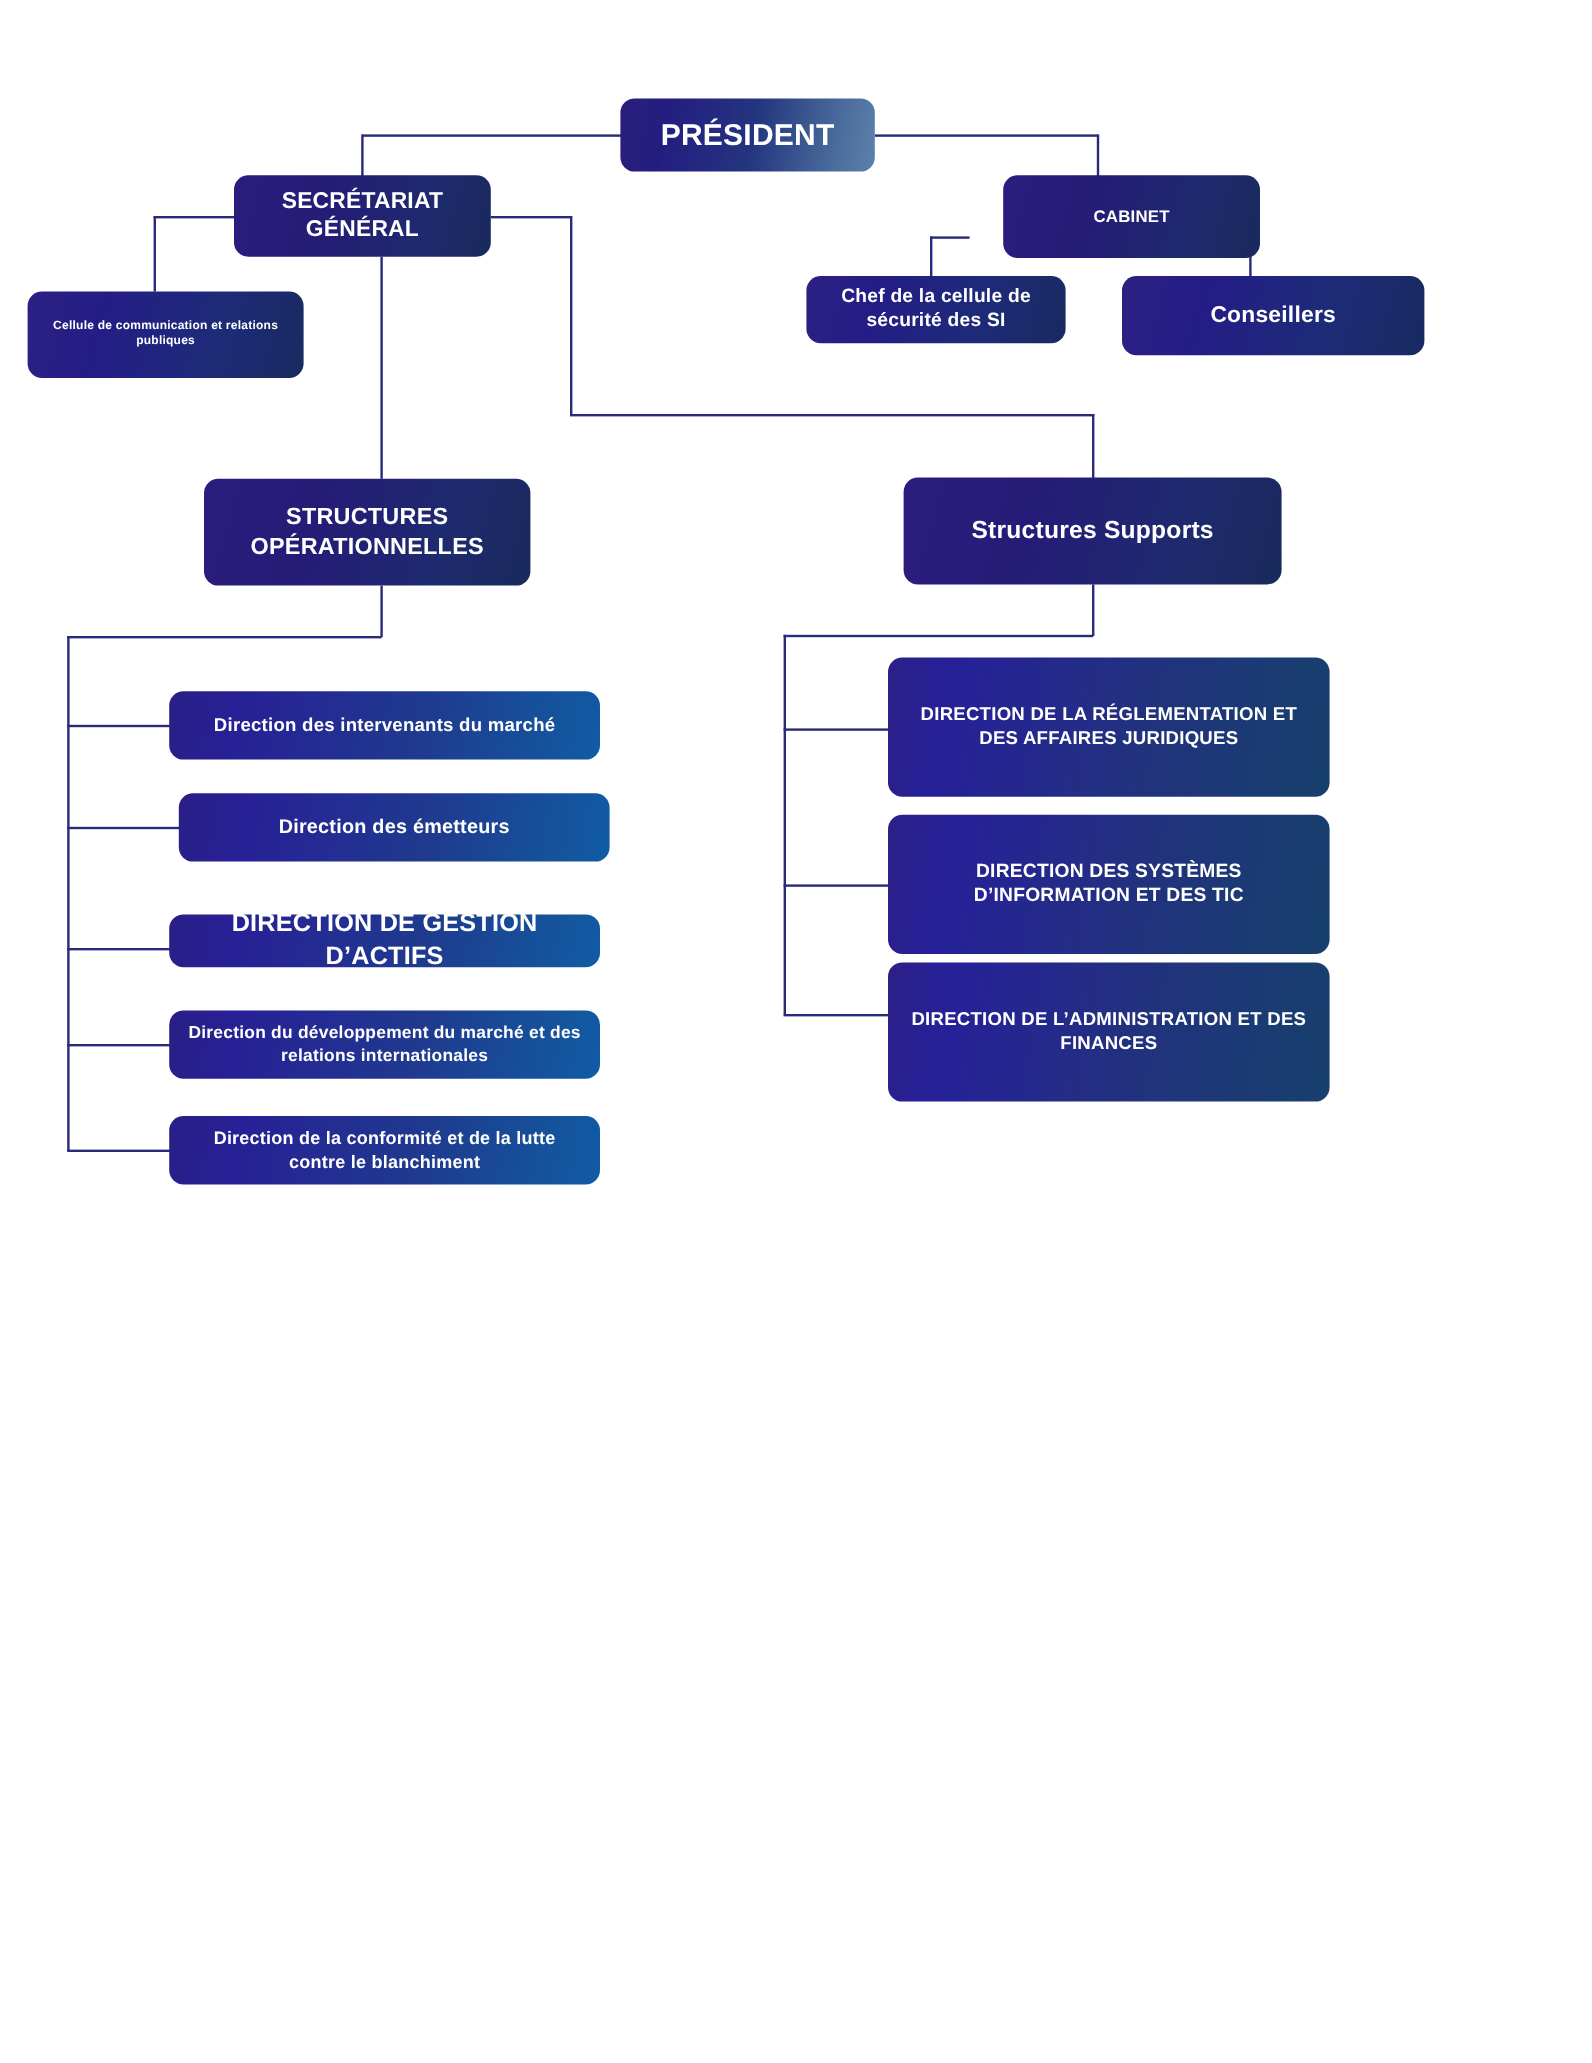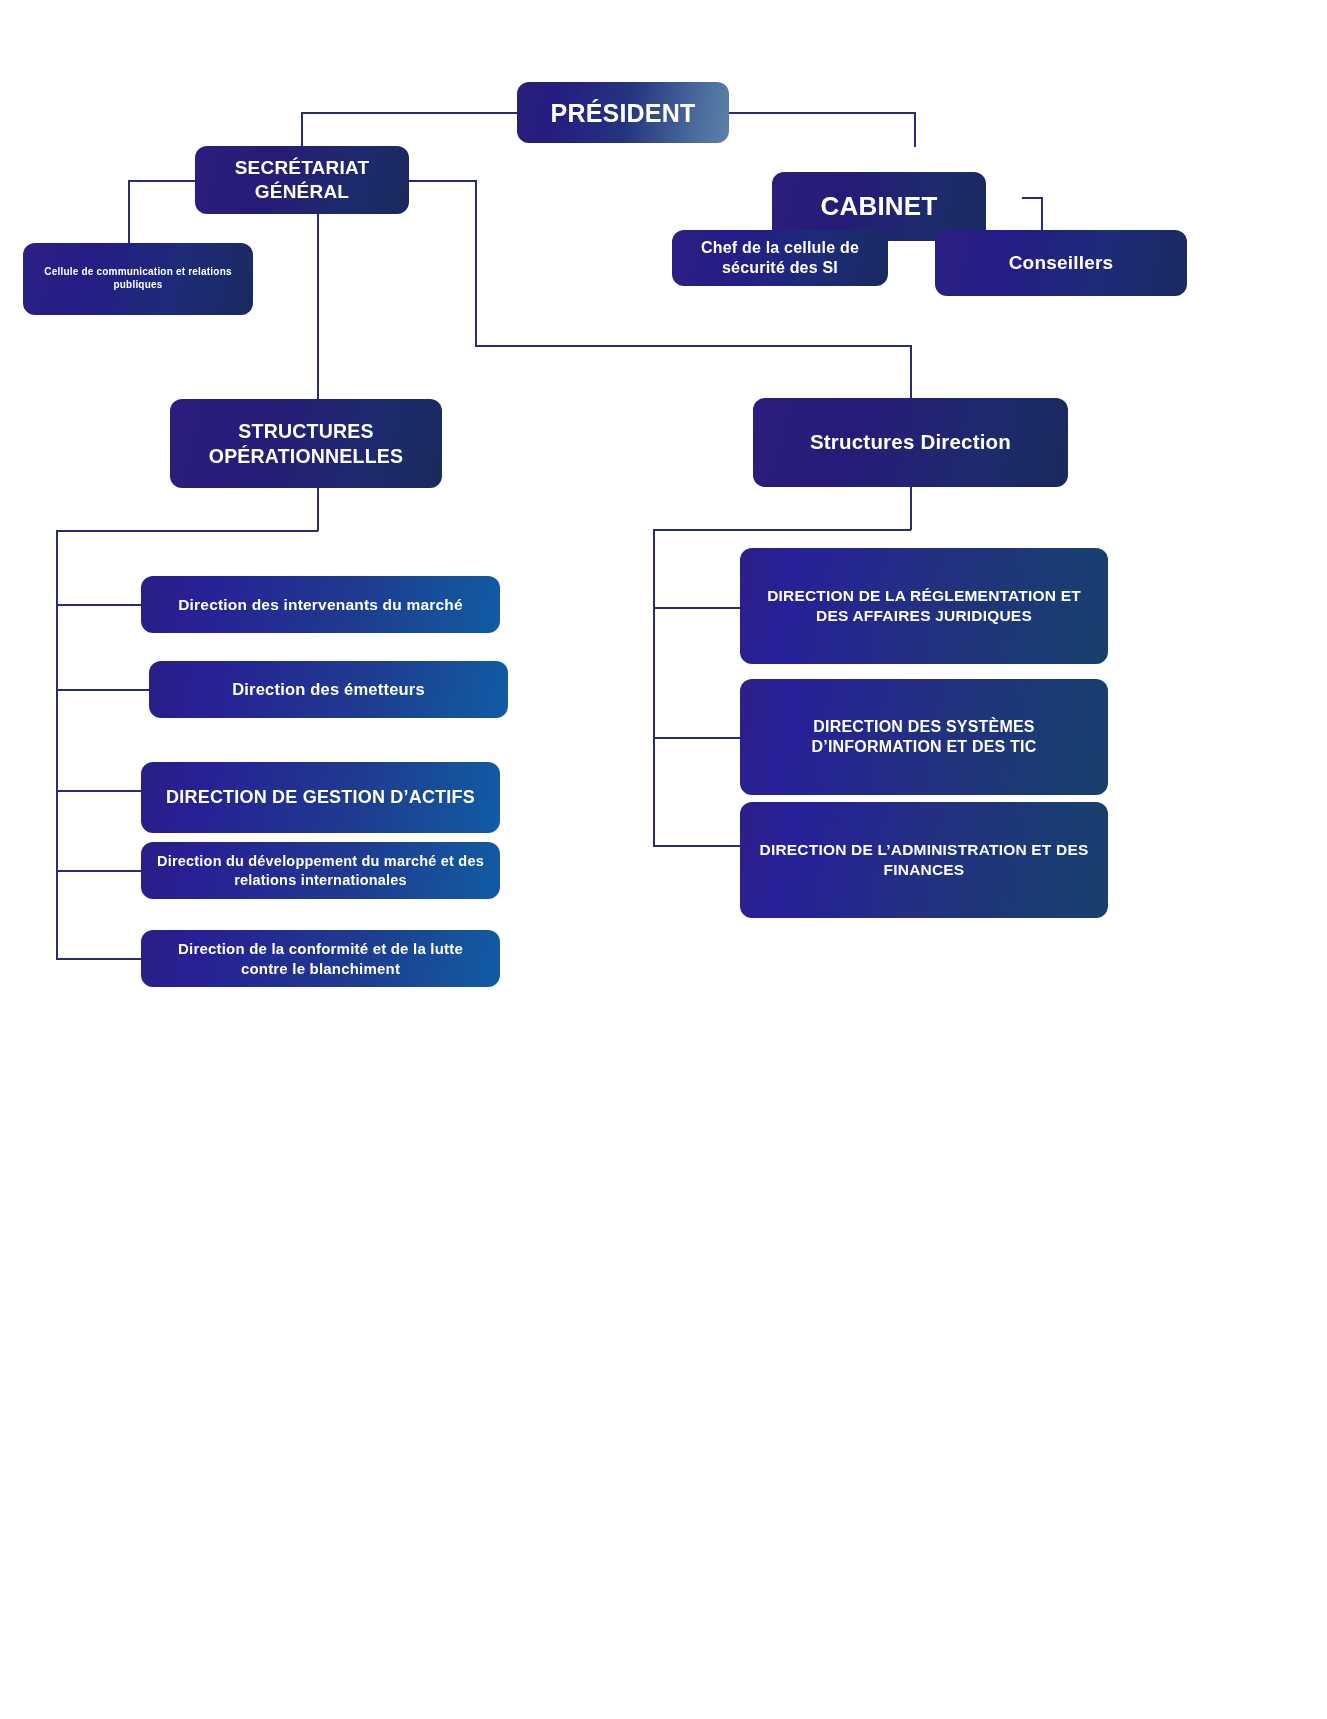--- a/index.html
+++ b/index.html
@@ -94,53 +94,53 @@
   <div class="ln lnh" style="left:653px; top:845px; width:88px;"></div>
 
   <div class="node g-president" style="left:517px; top:82px; width:212px; height:61px; font-size:25px; font-weight:700;">
     <span>PRÉSIDENT</span>
   </div>
 
   <div class="node g-dark" style="left:195px; top:146px; width:214px; height:68px; font-size:19px; font-weight:700;">
     <span>SECRÉTARIAT GÉNÉRAL</span>
   </div>
 
-  <div class="node g-dark" style="left:772px; top:146px; width:214px; height:69px; font-size:26px; font-weight:700;margin-top:26px;">
+  <div class="node g-dark" style="left:836px; top:146px; width:214px; height:69px; font-size:14px; font-weight:700;">
     <span>CABINET</span>
   </div>
 
   <div class="node g-dk2" style="left:23px; top:243px; width:230px; height:72px; font-size:10px; font-weight:700;">
     <span>Cellule de communication et relations publiques</span>
   </div>
 
   <div class="node g-dk2" style="left:672px; top:230px; width:216px; height:56px; font-size:16px; font-weight:700;">
     <span>Chef de la cellule de sécurité des SI</span>
   </div>
 
   <div class="node g-dk2" style="left:935px; top:230px; width:252px; height:66px; font-size:19px; font-weight:700;">
     <span>Conseillers</span>
   </div>
 
   <div class="node g-dark" style="left:170px; top:399px; width:272px; height:89px; font-size:19.5px; font-weight:700;">
     <span>STRUCTURES OPÉRATIONNELLES</span>
   </div>
 
   <div class="node g-dark" style="left:753px; top:398px; width:315px; height:89px; font-size:20.5px; font-weight:700;">
-    <span>Structures Direction</span>
+    <span>Structures Supports</span>
   </div>
 
   <div class="node g-bright" style="left:141px; top:576px; width:359px; height:57px; font-size:15.5px; font-weight:700;">
     <span>Direction des intervenants du marché</span>
   </div>
 
   <div class="node g-bright" style="left:149px; top:661px; width:359px; height:57px; font-size:16.5px; font-weight:700;">
     <span>Direction des émetteurs</span>
   </div>
 
-  <div class="node g-bright" style="left:141px; top:762px; width:359px; height:71px; font-size:18px; font-weight:700;">
+  <div class="node g-bright" style="left:141px; top:762px; width:359px; height:44px; font-size:21px; font-weight:700;">
     <span>DIRECTION DE GESTION D’ACTIFS</span>
   </div>
 
   <div class="node g-bright" style="left:141px; top:842px; width:359px; height:57px; font-size:14.5px; font-weight:700;">
     <span>Direction du développement du marché et des relations internationales</span>
   </div>
 
   <div class="node g-bright" style="left:141px; top:930px; width:359px; height:57px; font-size:15px; font-weight:700;">
     <span>Direction de la conformité et de la lutte contre le blanchiment</span>
   </div>

